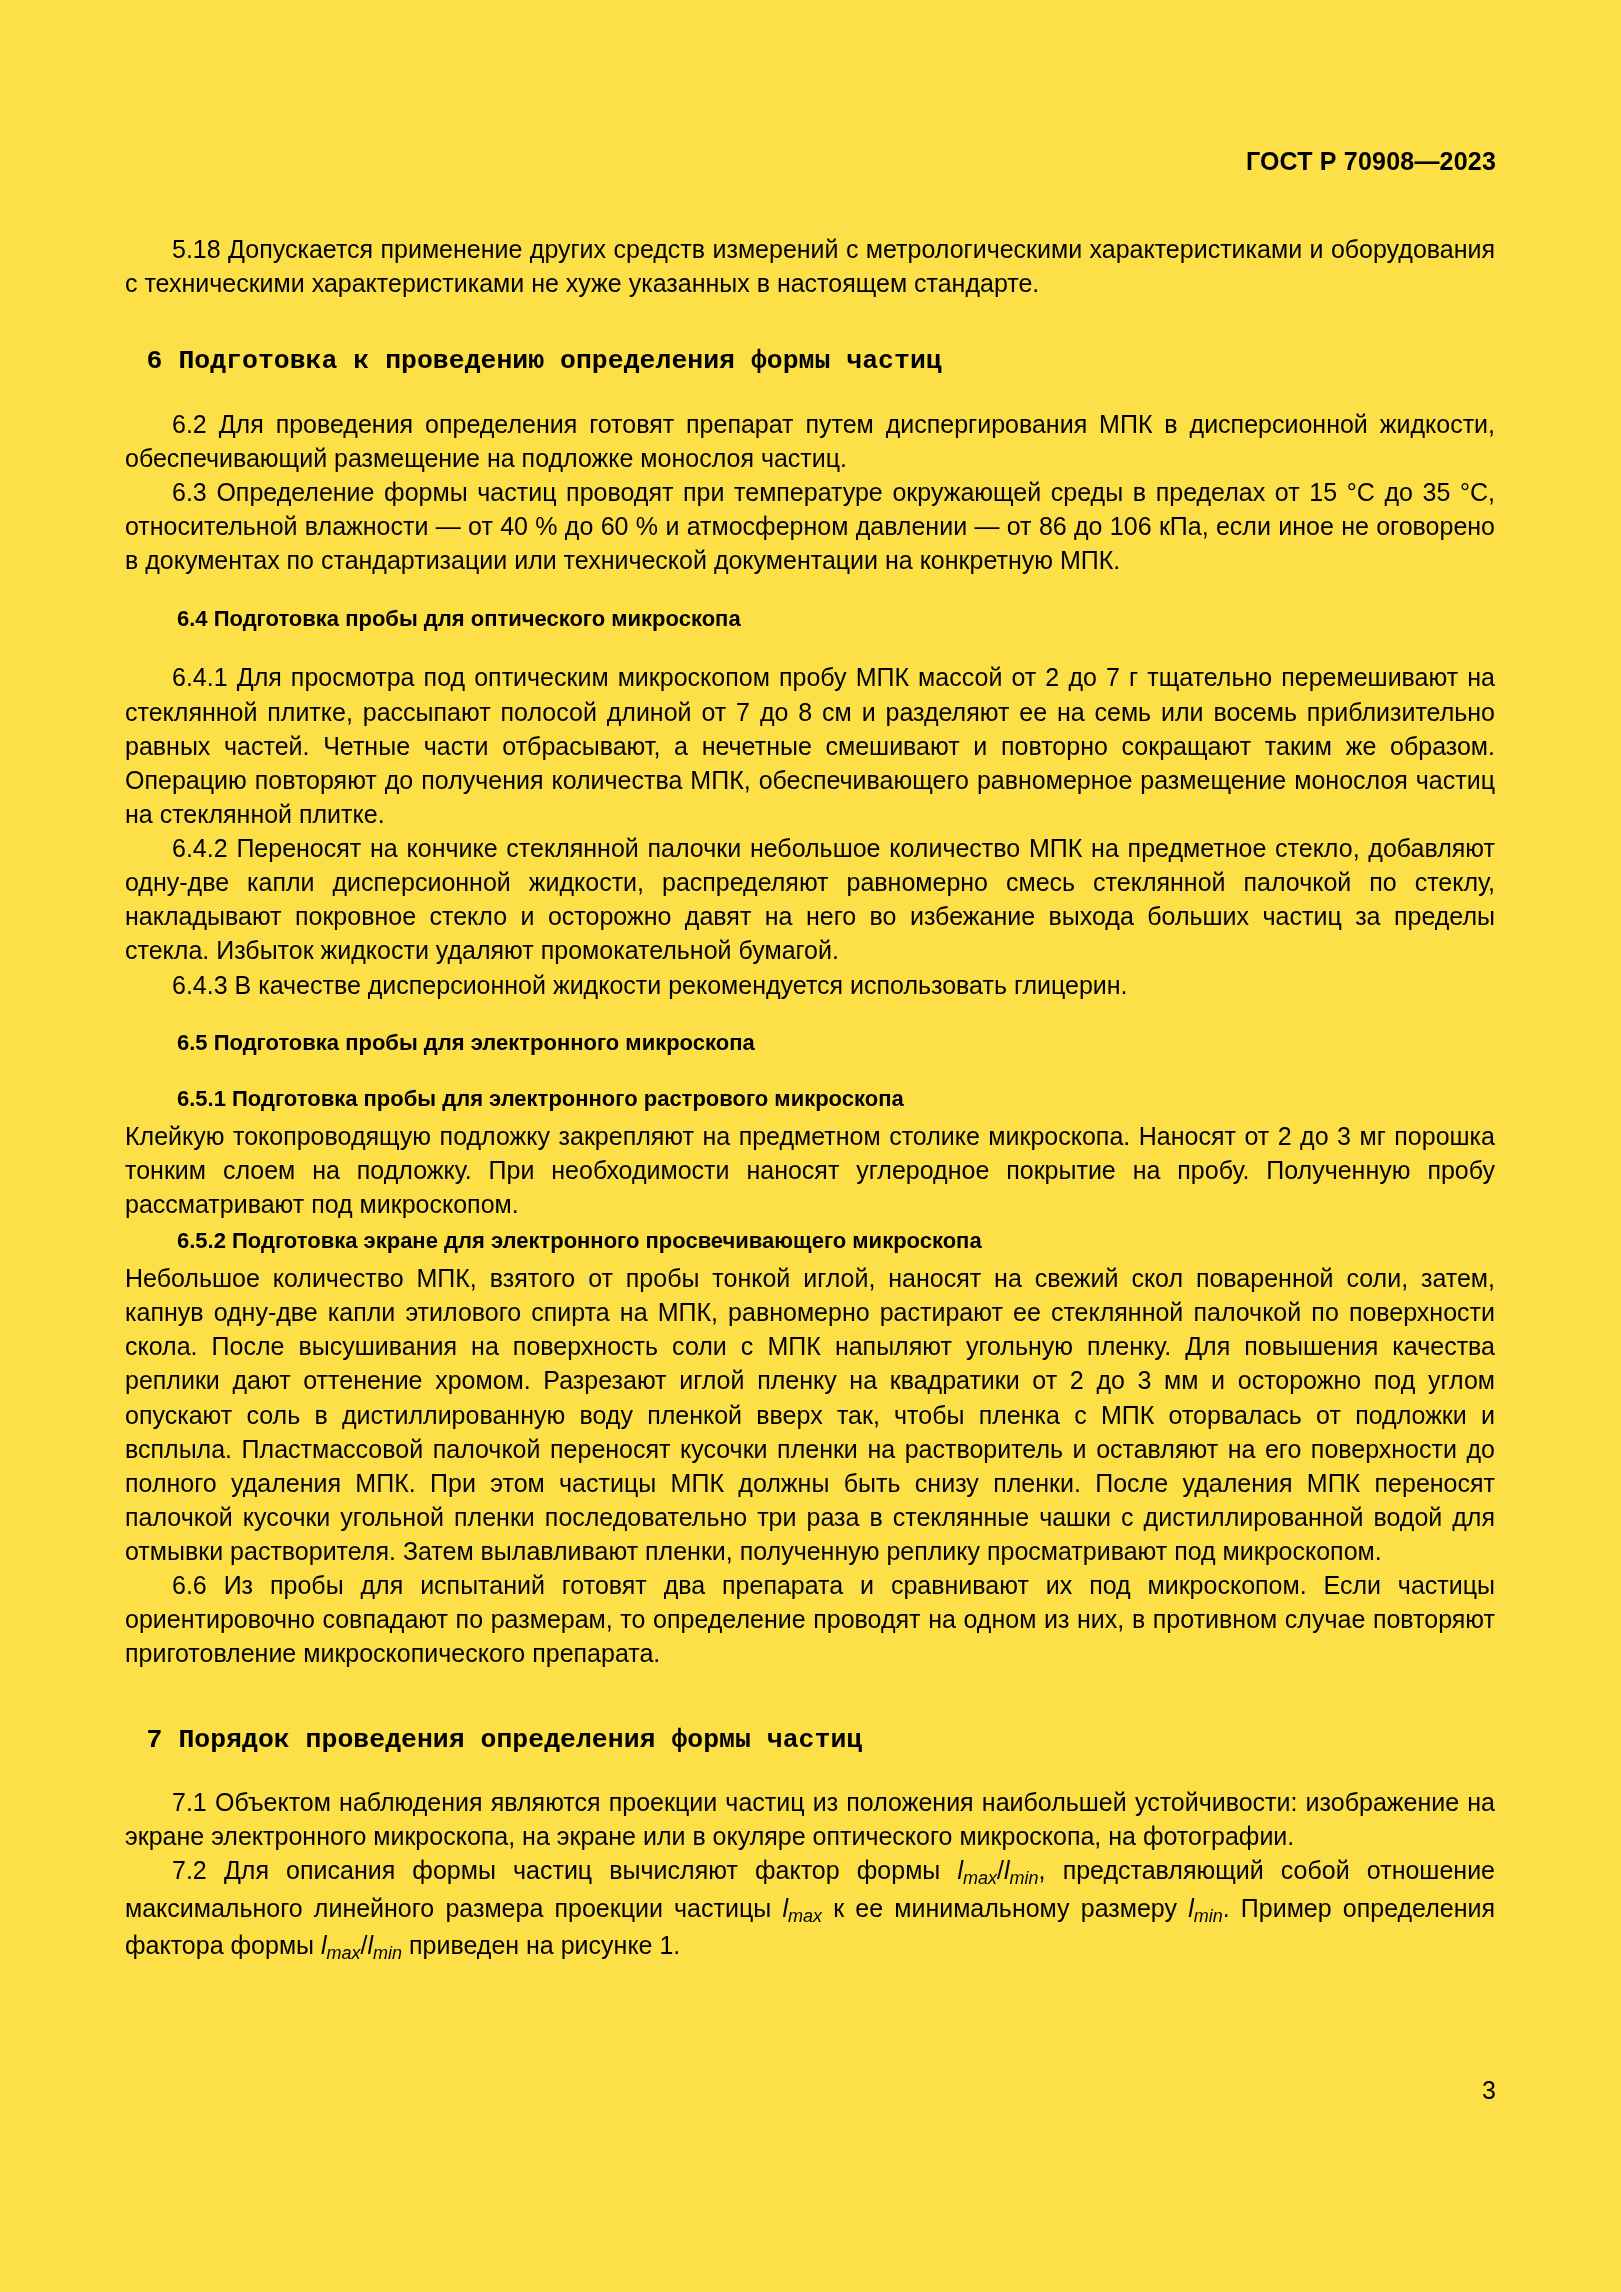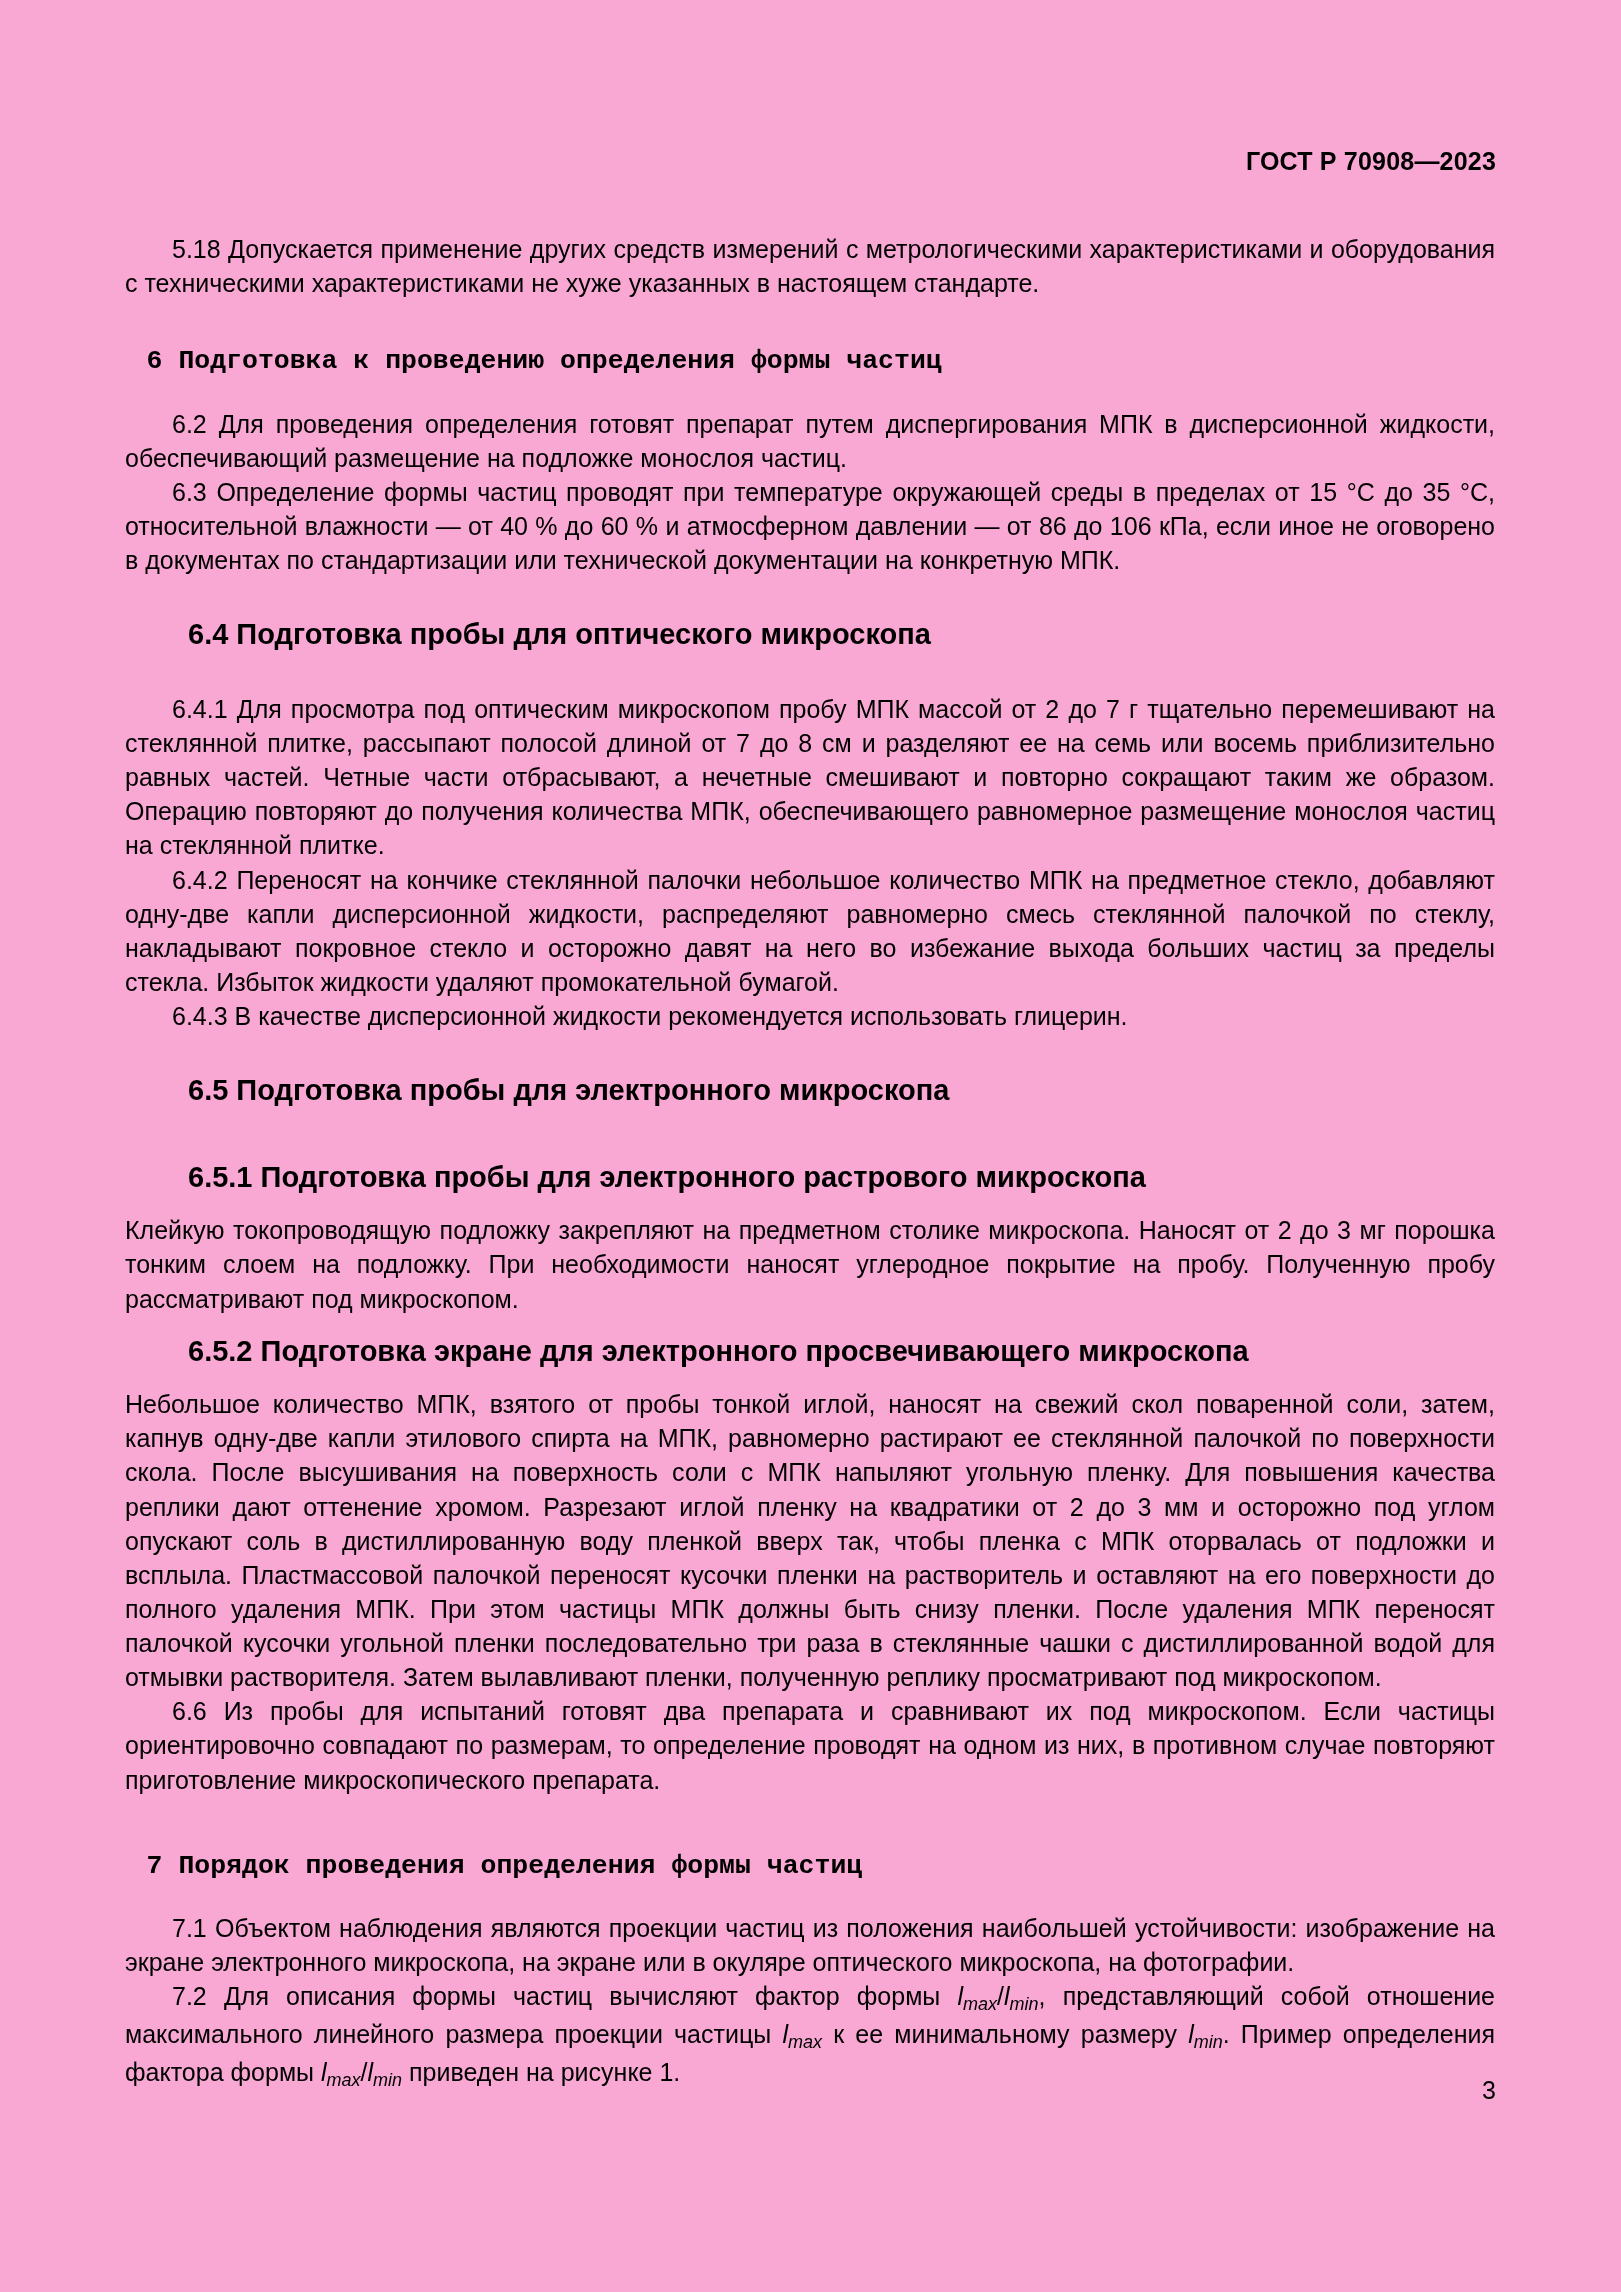--- a/index.html
+++ b/index.html
@@ -9,21 +9,21 @@
   }
   body {
     font-family: "Liberation Sans", sans-serif;
     color: #000000;
   }
   .page {
     position: relative;
     width: 1621px;
     height: 2293px;
     margin: 0 auto;
-    background: #f9a8d4;
+    background: #fde047;
     box-sizing: border-box;
     padding: 0;
     overflow: hidden;
   }
   .header {
     position: absolute;
     top: 147px;
     right: 125px;
     font-size: 25px;
     font-weight: bold;
@@ -49,22 +49,22 @@
   }
   h2.sec {
     margin: 0;
     font-size: 26.5px;
     font-weight: bold;
     line-height: 1.36;
     text-indent: 21.6px;
     font-family: Liberation Mono, monospace;
   }
   h3.sub {
-    margin: 16px;
-    font-size: 29px;
+    margin: 5px;
+    font-size: 22px;
     font-weight: bold;
     line-height: 1.36;
     text-indent: 47px;
   }
   .sp-16 { height: 15.7px; }
   .sp-22 { height: 21.6px; }
   .sp-28 { height: 27.4px; }
   .sp-44 { height: 43px; }
   .sp-52 { height: 51px; }
   .ital { font-style: italic; }

